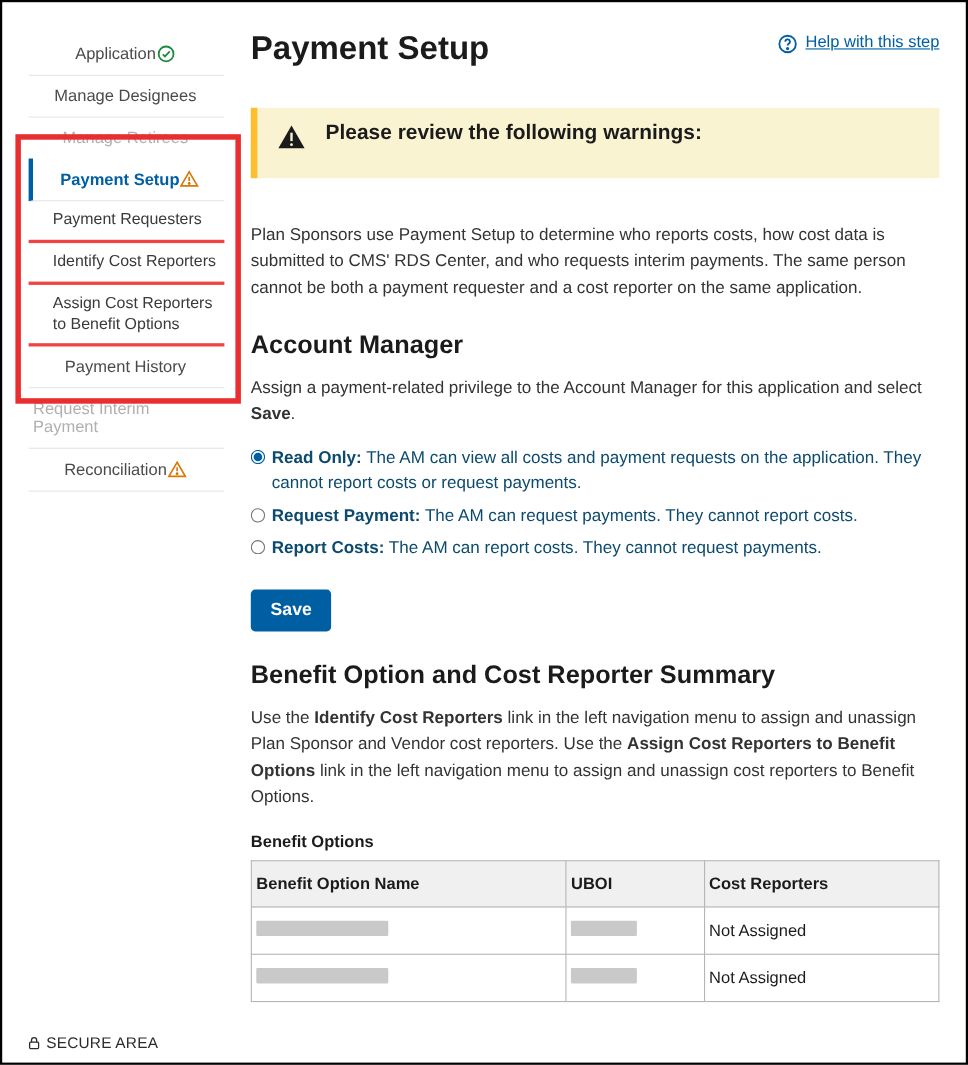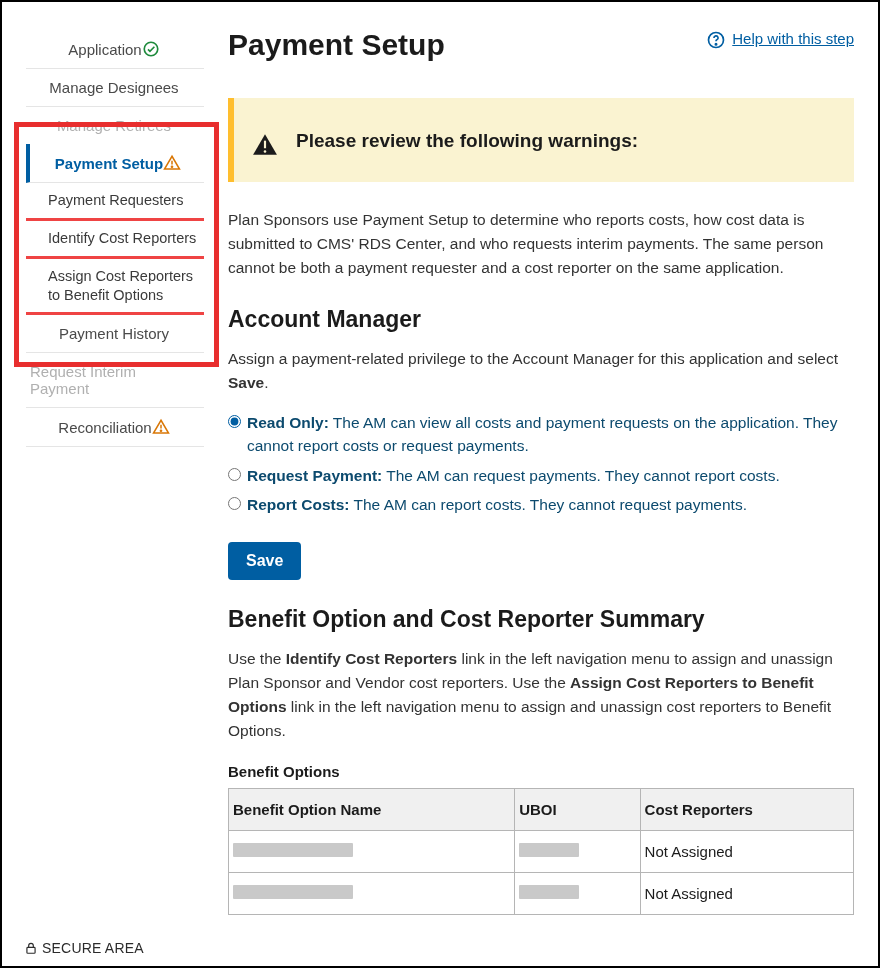--- a/index.html
+++ b/index.html
@@ -58,30 +58,30 @@
 
   .page-header { display: flex; justify-content: space-between; align-items: flex-start; }
   h1 { font-size: 30px; font-weight: 700; color: #1b1b1b; margin-top: -2px; }
   .help-link { display: flex; align-items: flex-start; gap: 6px; color: #005ea2; text-decoration: underline; font-size: 15px; cursor: pointer; }
   .help-icon { width: 20px; height: 20px; }
 
   .alert {
     margin-top: 36px;
     background: #faf3d1;
     border-left: 6px solid #ffbe2e;
-    padding: 32px 18px 20px 18px;
+    padding: 12px 18px 20px 18px;
     display: flex;
     gap: 18px;
   }
   .alert-icon { width: 26px; height: 26px; flex-shrink: 0; margin-top: 2px; }
   .alert-title { font-size: 19px; font-weight: 700; margin-bottom: 10px; }
   .alert-body { font-size: 15px; color: #3d3d3d; line-height: 1.5; padding-left: 14px; text-indent: -10px; }
   .alert-body::before { content: "- "; color: #c58800; }
 
-  .body-text { margin-top: 26px; font-size: 15.5px; line-height: 1.55; color: #333; }
+  .body-text { margin-top: 40px; font-size: 15.5px; line-height: 1.55; color: #333; }
   h2 { font-size: 23px; font-weight: 700; margin-top: 26px; color: #1b1b1b; }
   .section-p { margin-top: 14px; font-size: 15.5px; line-height: 1.55; color: #333; }
 
   .radio-group { margin-top: 16px; }
   .radio-row { display: flex; align-items: flex-start; gap: 6px; margin-bottom: 6px; line-height: 1.5; }
   .radio-row input { margin-top: 4px; accent-color: #005ea2; }
   .radio-text { font-size: 15.5px; color: #0c4a6e; }
   .radio-text strong { font-weight: 700; }
 
   .btn-primary {

